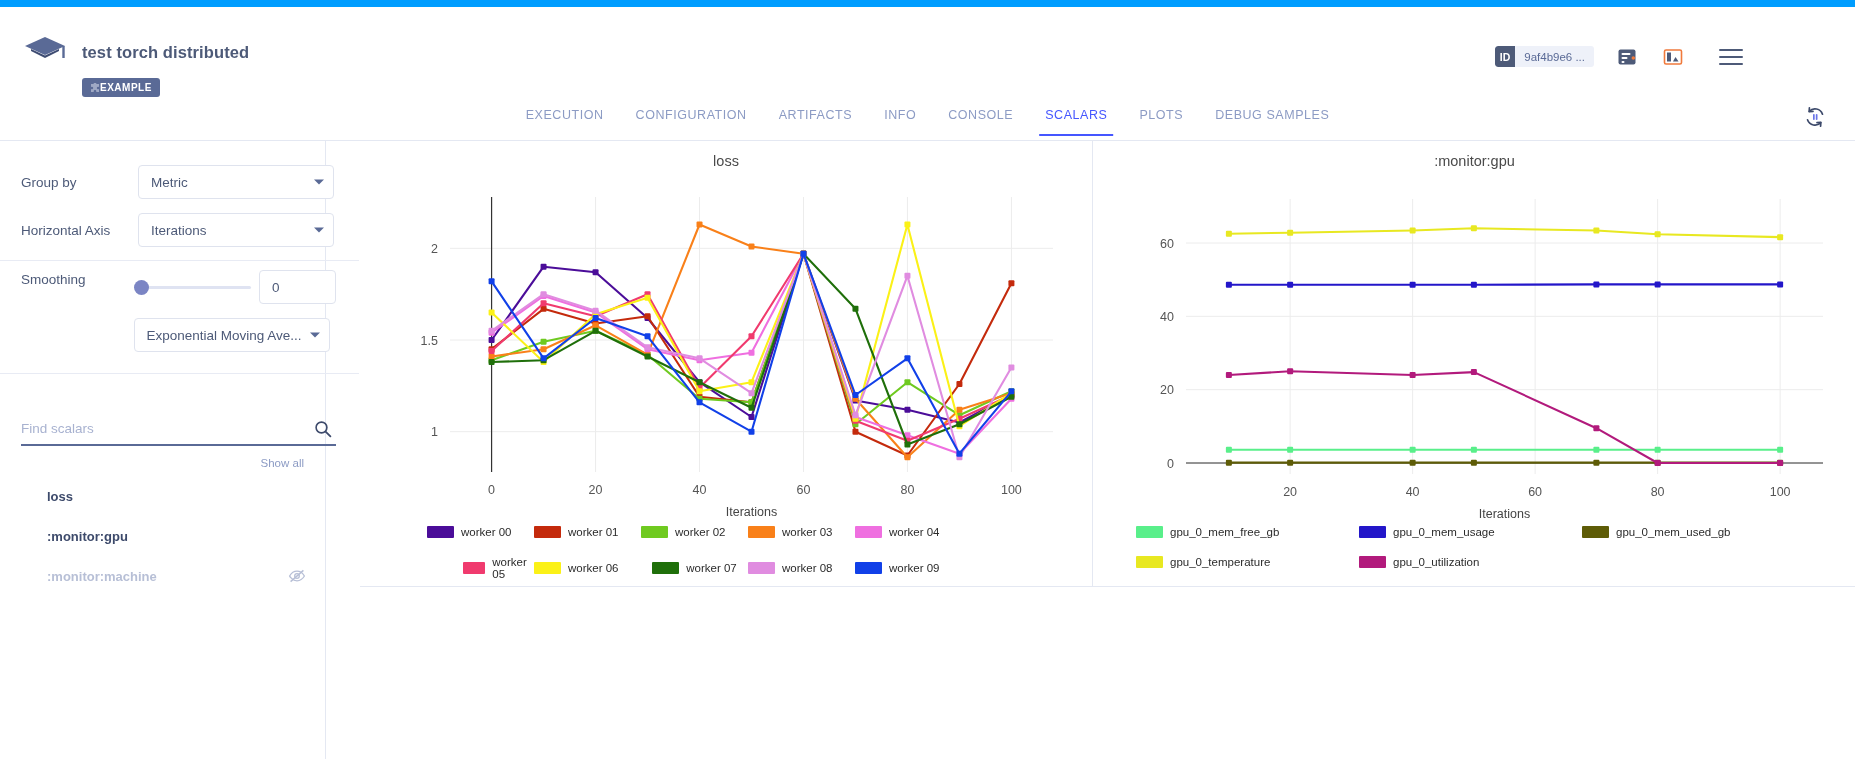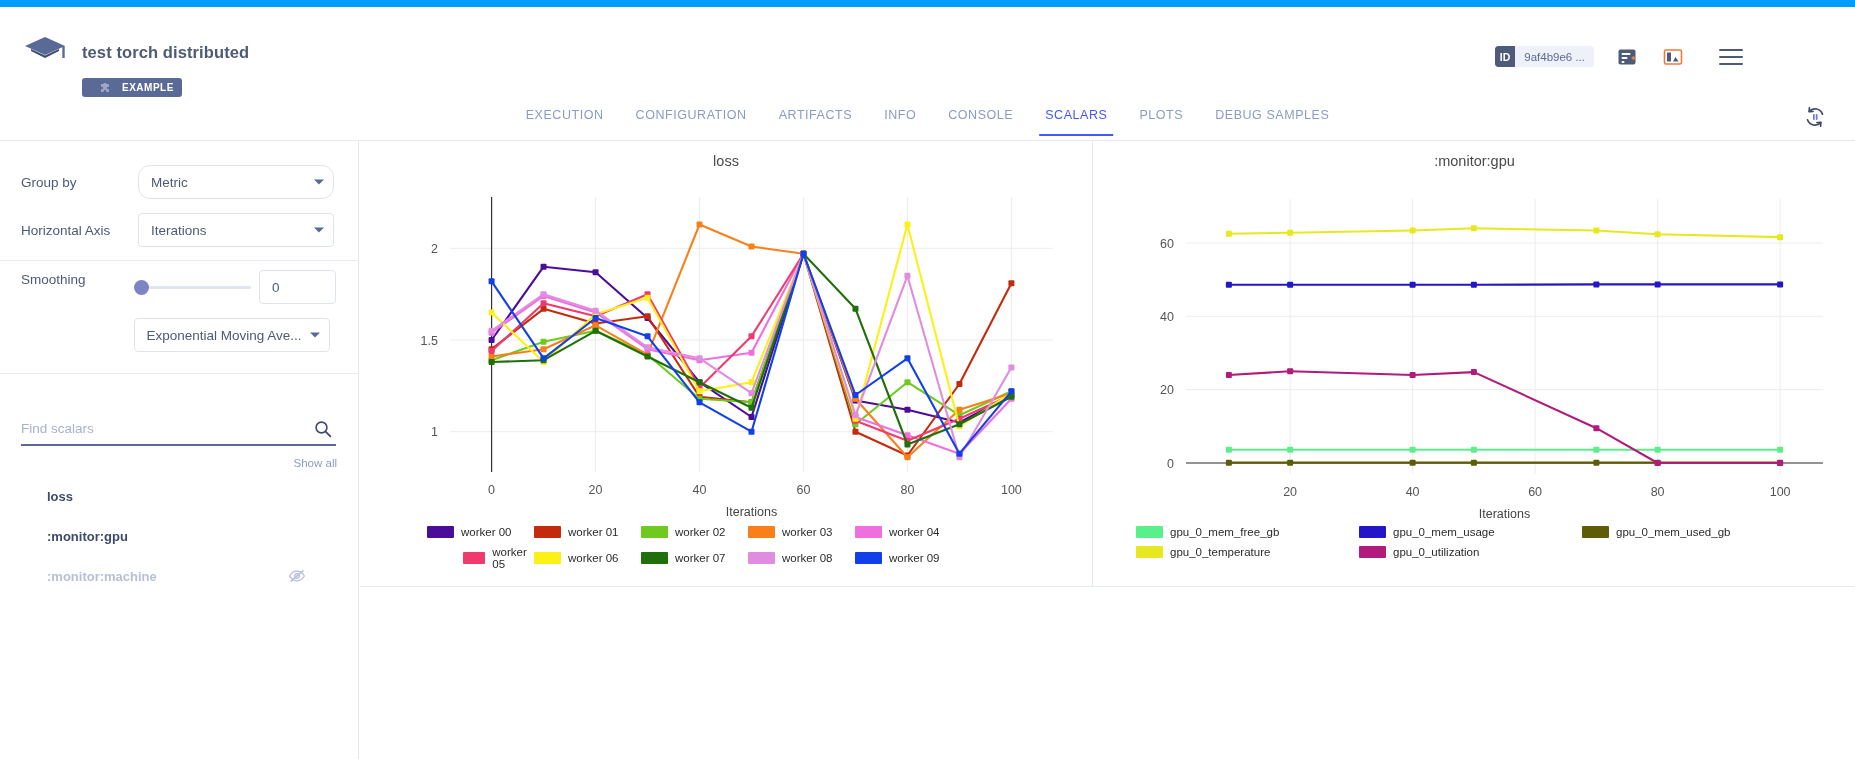--- a/index.html
+++ b/index.html
@@ -33,21 +33,21 @@
   .exp-title {
     position: absolute; left: 82px; top: 36px;
     font-size: 16.5px; font-weight: bold; color: #4d5a78;
     letter-spacing: .1px;
   }
   .example-tag {
     position: absolute; left: 82px; top: 71px;
     height: 19px; background: #5a6a96; color: #ffffff;
     border-radius: 3px; font-size: 10px; font-weight: bold;
     letter-spacing: .5px; display: flex; align-items: center;
-    padding: 0 8px 0 18px; gap: 12px;
+    padding: 0 8px 0 8px; gap: 0;
   }
   .example-tag svg { opacity: .55; }
   .id-chip {
     position: absolute; right: 261px; top: 39px;
     height: 21px; display: flex; align-items: center;
     background: #eef1f9; border-radius: 3px; overflow: hidden;
   }
   .id-chip .id-key {
     background: #4d5a78; color: #fff; font-size: 10.5px; font-weight: bold;
     height: 21px; display: flex; align-items: center; padding: 0 5px;
@@ -83,21 +83,21 @@
     position: absolute; right: 26px; top: 103px;
     width: 28px; height: 28px; cursor: pointer;
     display: flex; align-items: center; justify-content: center;
   }
   .divider-h {
     position: absolute; left: 0; top: 140px; width: 1855px; height: 1px;
     background: #e4e8f2;
   }
   
   .sidebar {
-    position: absolute; left: 0; top: 141px; width: 359px; height: 618px;
+    position: absolute; left: 0; top: 141px; width: 326px; height: 618px;
     background: #ffffff; border-right: 1px solid #e4e8f2;
   }
   .ctl-row {
     position: absolute; display: flex; align-items: center;
   }
   .ctl-label {
     font-size: 13.5px; color: #4d5a78;
   }
   .select {
     height: 34px; border: 1px solid #dfe3ee; border-radius: 4px;
@@ -164,21 +164,21 @@
   }
   .chart-card.left  { left: 0;    width: 733px; border-right: 1px solid #e4e8f2; }
   .chart-card.right { left: 734px; width: 761px; }
   .chart-title {
     position: absolute; left: 0; right: 0; top: 12px;
     text-align: center; font-size: 14.5px; color: #4a4a4a;
   }
   .chart-svg { position: absolute; left: 0; top: 28px; }
   .legend {
     position: absolute; display: flex; flex-wrap: wrap;
-    row-gap: 8px;
+    row-gap: 18px;
   }
   .legend-item {
     display: flex; align-items: center; gap: 7px;
     font-size: 11.5px; color: #2b2b2b; cursor: pointer;
   }
   .swatch { width: 27px; height: 12px; border-radius: 1px; display: inline-block; }
   .card-sep {
     position: absolute; left: 0; top: 445px; width: 1495px; height: 1px;
     background: #e4e8f2;
   }
@@ -258,21 +258,21 @@
     <rect x="10" y="9" width="1.7" height="6" rx=".8" fill="#6a74e8"></rect>
     <rect x="12.8" y="9" width="1.7" height="6" rx=".8" fill="#6a74e8"></rect>
   </svg>
 </div>
 <div class="divider-h"></div>
 
 <div class="sidebar">
 
   <div class="ctl-row" style="left:21px; top:24px;">
     <span class="ctl-label" style="width:117px;">Group by</span>
-    <div class="select" style="width:196px;border-radius:12px;">
+    <div class="select" style="width:196px;">
       <span>Metric</span>
       <span class="caret"></span>
     </div>
   </div>
 
   <div class="ctl-row" style="left:21px; top:72px;">
     <span class="ctl-label" style="width:117px;">Horizontal Axis</span>
     <div class="select" style="width:196px;">
       <span>Iterations</span>
       <span class="caret"></span>
@@ -493,21 +493,21 @@
           <span>worker 04</span>
         </div>
         <div class="legend-item" style="width: 107px; padding-left: 36px;">
           <span class="swatch" style="background: rgb(240, 58, 110);"></span>
           <span>worker 05</span>
         </div>
         <div class="legend-item" style="width: 107px;">
           <span class="swatch" style="background: rgb(251, 241, 23);"></span>
           <span>worker 06</span>
         </div>
-        <div class="legend-item" style="width: 107px;">
+        <div class="legend-item" style="width: 107px; justify-content: center;">
           <span class="swatch" style="background: rgb(31, 111, 10);"></span>
           <span>worker 07</span>
         </div>
         <div class="legend-item" style="width: 107px;">
           <span class="swatch" style="background: rgb(224, 140, 224);"></span>
           <span>worker 08</span>
         </div>
         <div class="legend-item" style="width: 107px;">
           <span class="swatch" style="background: rgb(17, 64, 232);"></span>
           <span>worker 09</span>

